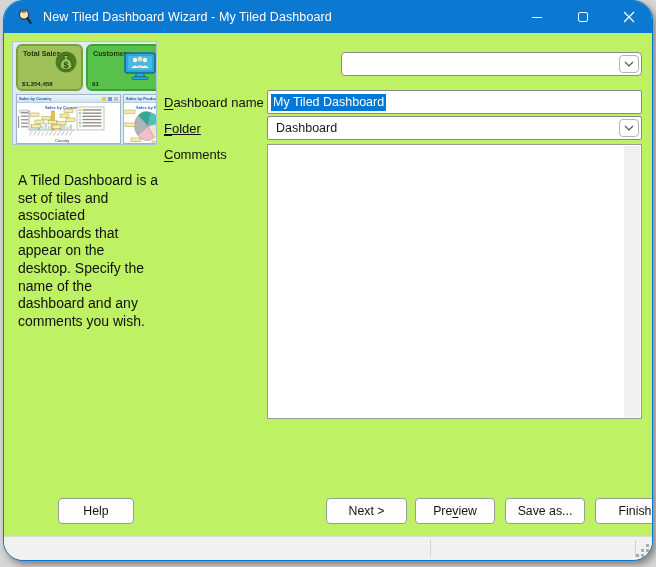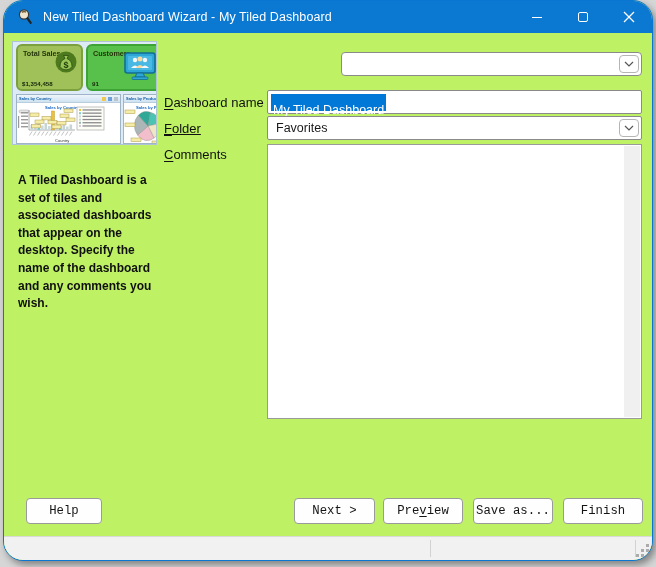--- a/index.html
+++ b/index.html
@@ -71,61 +71,62 @@
     position: absolute; font-size: 9px; font-weight: bold; color: #1565c0;
     transform: scale(.46); transform-origin: 0 0; white-space: nowrap;
   }
   .xaxis-title {
     position: absolute; left: 38px; bottom: 0px; font-size: 9px; color: #333;
     transform: scale(.45); transform-origin: 0 100%; white-space: nowrap;
   }
   
   .description {
     position: absolute; left: 14px; top: 171px; width: 143px;
-    font-size: 12px; font-weight: 700; line-height: 17.6px; color: #101010;
+    font-size: 14px; font-weight: 400; line-height: 17.6px; color: #101010;
   }
   
   .combo, .text-input {
     position: absolute; background: #fff; border: 1px solid #8a8a8a; border-radius: 4px;
     font-size: 12.5px; color: #1a1a1a;
   }
   .step-combo { left: 337px; top: 51px; width: 301px; height: 24px; }
   .combo .combo-text { position: absolute; left: 8px; top: 4px; white-space: nowrap; }
   .combo .drop-btn {
     position: absolute; right: 2px; top: 2px; width: 20px; height: 18px;
     border: 1px solid #b5b5b5; border-radius: 4px;
     display: flex; align-items: center; justify-content: center; background: #fff;
   }
   .field-label { position: absolute; left: 160px; font-size: 13px; color: #101010; white-space: nowrap; }
   .mnemonic { text-decoration: underline; text-underline-offset: 2px; }
   .name-input { left: 263px; top: 89px; width: 375px; height: 24px; border-radius: 2px; }
   .name-input .sel {
     position: absolute; left: 3px; top: 3px; height: 17px; line-height: 17px;
-    background: #0078d7; color: #fff; padding: 8px 2px; white-space: nowrap;
+    background: #0078d7; color: #fff; padding: 0 2px; white-space: nowrap;
   }
   .folder-combo { left: 263px; top: 115px; width: 375px; height: 24px; border-radius: 2px; }
   .comments-box {
     position: absolute; left: 263px; top: 143px; width: 375px; height: 275px;
     background: #fff; border: 1px solid #9a9a9a;
   }
   .comments-box textarea {
     position: absolute; left: 1px; top: 1px; width: 355px; height: 271px;
     border: none; outline: none; resize: none; background: #fff;
     font-family: "Liberation Sans", sans-serif; font-size: 12.5px;
   }
   .v-scroll-track {
     position: absolute; right: 1px; top: 1px; width: 16px; bottom: 1px; background: #f0f0f0;
   }
   
   .btn {
     position: absolute; top: 497px; height: 26px;
     background: #fefefe; border: 1px solid #9a9a9a; border-radius: 4px;
-    font-family: Liberation Mono, monospace; font-size: 12.3px; color: #141414;
+    font-family: Liberation Sans, sans-serif; font-size: 12.3px; color: #141414;
     display: flex; align-items: center; justify-content: center; cursor: default;
     white-space: nowrap;
+    margin-left: 32px;
   }
   .btn-help   { left: 22px;  width: 76px; }
   .btn-cancel { left: 108px; width: 84px; }
   .btn-next   { left: 290px; width: 81px; }
   .btn-preview{ left: 379px; width: 80px; }
   .btn-saveas { left: 469px; width: 80px; }
   .btn-finish { left: 559px; width: 80px; }
   
   .statusbar {
     position: absolute; left: 0; right: 0; bottom: 0; height: 24px;
@@ -305,21 +306,21 @@
 
   <div class="field-label" style="top: 94px;"><span class="mnemonic">D</span><span>ashboard name</span></div>
   <div class="field-label" style="top: 120px; text-decoration: underline;"><span class="mnemonic">F</span><span>older</span></div>
   <div class="field-label" style="top: 146px;"><span class="mnemonic">C</span><span>omments</span></div>
 
   <div class="text-input name-input">
     <span class="sel">My Tiled Dashboard</span>
   </div>
 
   <div class="combo folder-combo">
-    <span class="combo-text">Favorites</span>
+    <span class="combo-text">Dashboard</span>
     <span class="drop-btn">
       <svg width="10" height="6" viewBox="0 0 10 6">
         <polyline points="1,1 5,5 9,1" fill="none" stroke="#555" stroke-width="1.2"></polyline>
       </svg>
     </span>
   </div>
 
   <div class="comments-box">
     <textarea style=""></textarea>
     <div class="v-scroll-track"></div>

